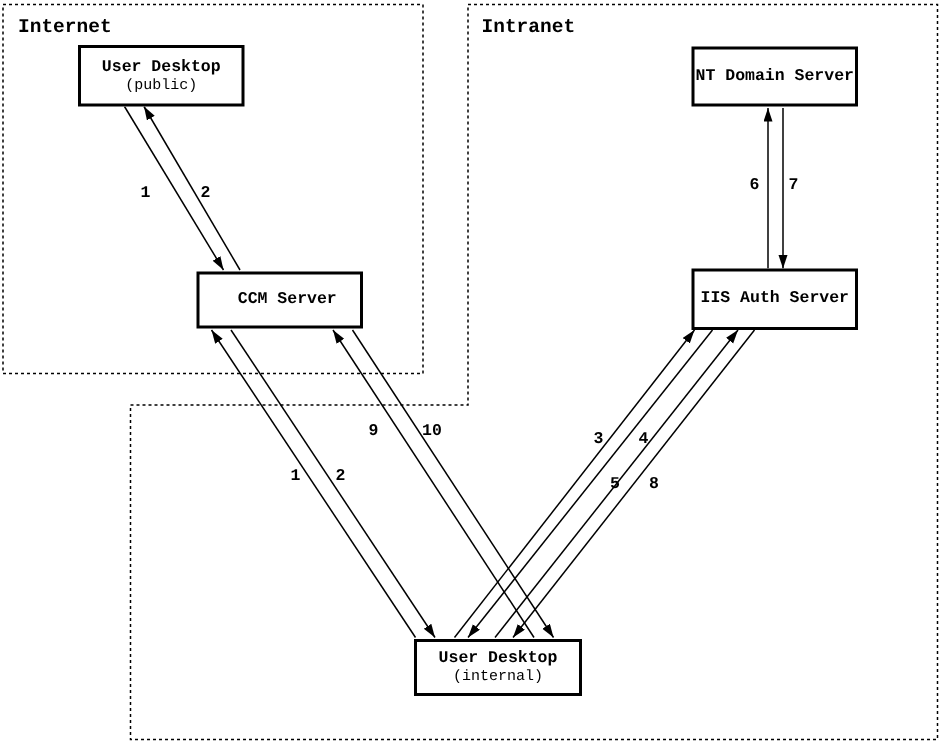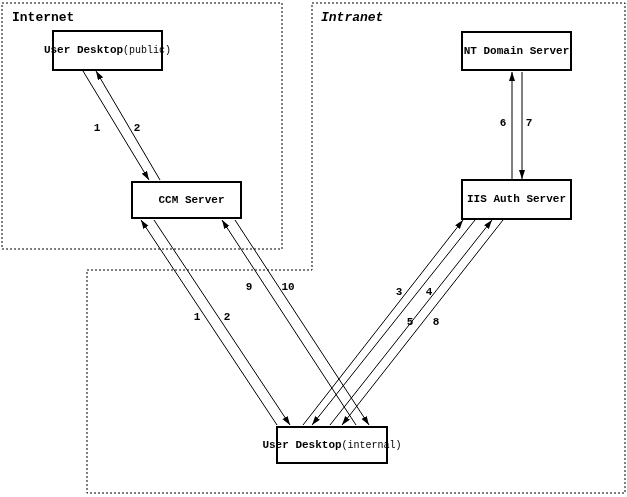--- a/index.html
+++ b/index.html
@@ -14,21 +14,21 @@
   .edge-label{
     font-family:"Liberation Mono","DejaVu Sans Mono",monospace;
     font-size:11px;font-weight:bold;fill:#000000;text-anchor:middle;
   }
   .region-label{
     position:absolute;font-size:13px;font-weight:bold;color:#000000;white-space:nowrap;
   }
   .node{
     position:absolute;box-sizing:border-box;
     border:2px solid #000000;background:#ffffff;
-    display:flex;flex-direction:row;justify-content:center;align-items:center;
+    display:flex;flex-direction:column;justify-content:center;align-items:center;
     text-align:center;
   }
   .node-title{font-size:11px;font-weight:bold;line-height:13px;white-space:nowrap;color:#000;}
   .node-subtitle{font-size:10px;font-weight:normal;line-height:11px;white-space:nowrap;color:#000;}
 </style>
 </head>
 <body>
 
 <div id="diagram" style="width: 627px; height: 497px; background: rgb(255, 255, 255);">
   <svg id="edge-layer" xmlns="http://www.w3.org/2000/svg" width="627" height="497">
@@ -59,21 +59,21 @@
       <text x="529" y="126" class="edge-label">7</text>
       <line x1="503" y1="220" x2="342" y2="425" class="edge-line" marker-end="url(#arrow)"></line>
       <text x="436" y="325" class="edge-label">8</text>
       <line x1="356" y1="425" x2="222" y2="220" class="edge-line" marker-end="url(#arrow)"></line>
       <text x="249" y="290" class="edge-label">9</text>
       <line x1="235" y1="220" x2="369" y2="425" class="edge-line" marker-end="url(#arrow)"></line>
       <text x="288" y="290" class="edge-label">10</text>
     </svg>
 
   <div class="region-label" id="label-region-0" style="left: 12px; top: 10px;">Internet</div>
-  <div class="region-label" id="label-region-1" style="left: 321px; top: 10px; font-style: italic;">Intranet</div>
+  <div class="region-label" id="label-region-1" style="left: 321px; top: 10px;">Intranet</div>
 
   <div class="node" id="node-0" style="left: 52px; top: 30px; width: 111px; height: 41px;">
     <div class="node-title">User Desktop</div>
     <div class="node-subtitle">(public)</div>
   </div>
   <div class="node" id="node-1" style="left: 131px; top: 181px; width: 111px; height: 38px; padding-left: 10px;">
     <div class="node-title">CCM Server</div>
 
   </div>
   <div class="node" id="node-3" style="left: 461px; top: 179px; width: 111px; height: 41px;">

